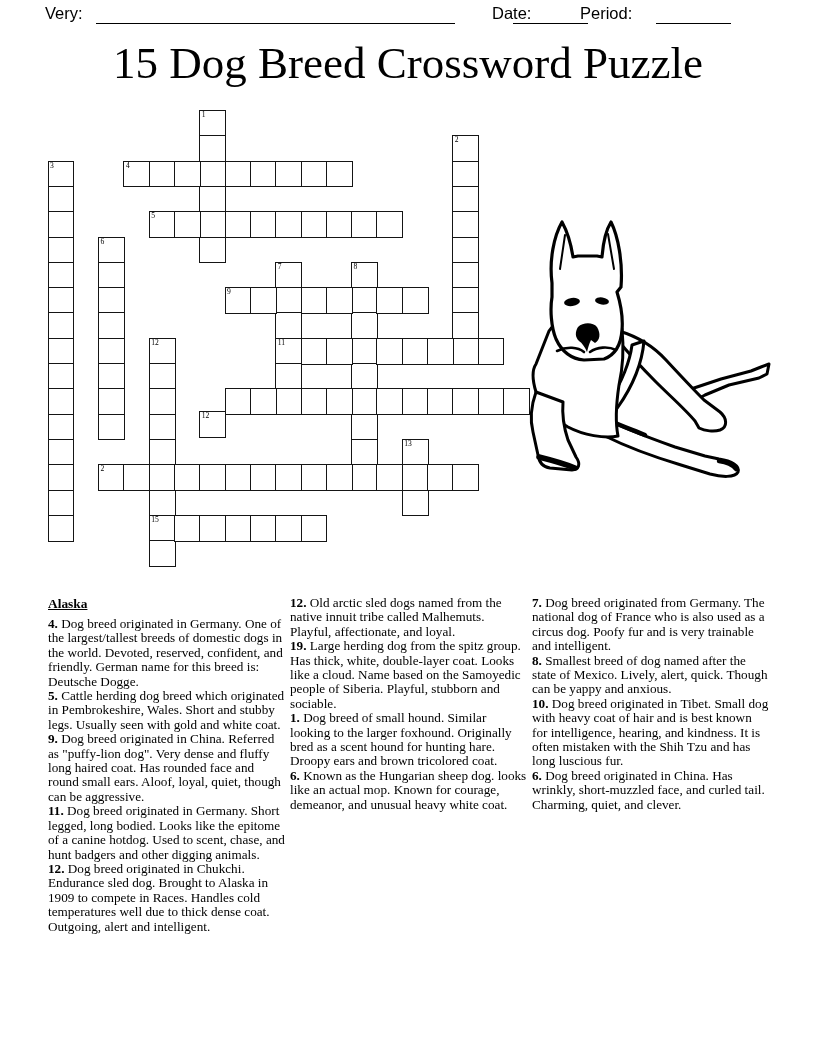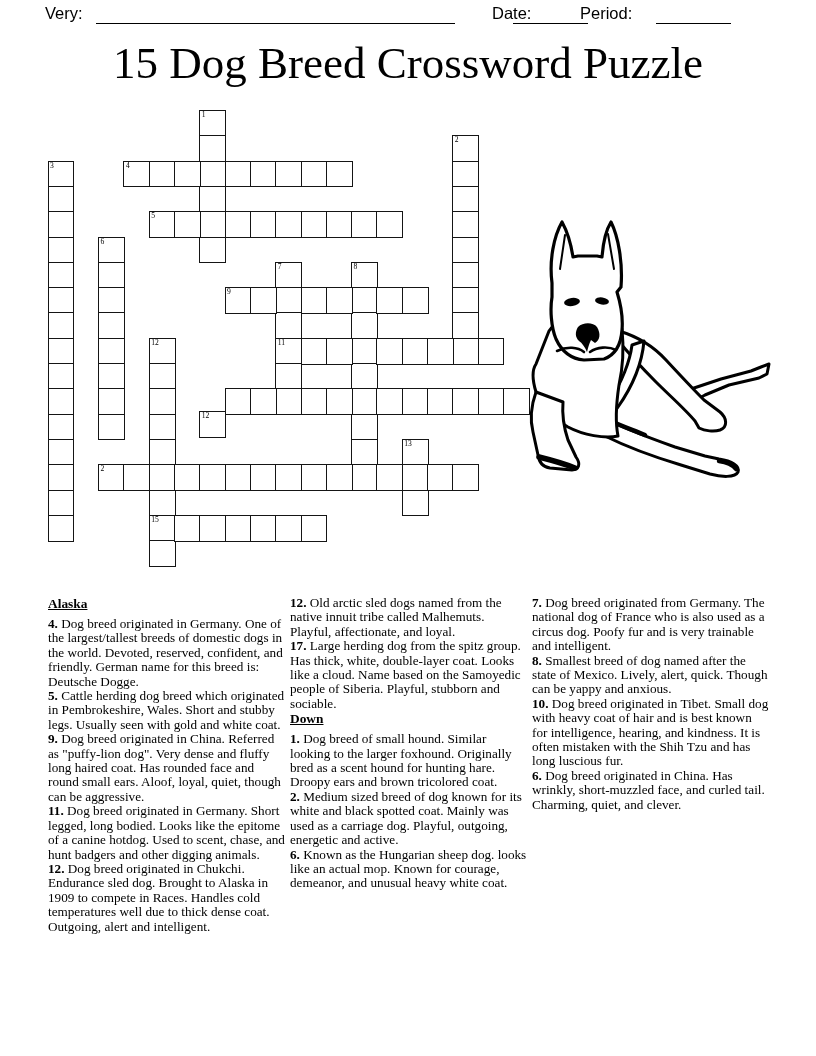--- a/index.html
+++ b/index.html
@@ -230,24 +230,22 @@
       <div class="clue-col">
         <div class="clue-heading">Alaska</div>
         <p class="clue"><b>4.</b> Dog breed originated in Germany. One of the largest/tallest breeds of domestic dogs in the world. Devoted, reserved, confident, and friendly. German name for this breed is: Deutsche Dogge.</p>
         <p class="clue"><b>5.</b> Cattle herding dog breed which originated in Pembrokeshire, Wales. Short and stubby legs. Usually seen with gold and white coat.</p>
         <p class="clue"><b>9.</b> Dog breed originated in China. Referred as "puffy-lion dog". Very dense and fluffy long haired coat. Has rounded face and round small ears. Aloof, loyal, quiet, though can be aggressive.</p>
         <p class="clue"><b>11.</b> Dog breed originated in Germany. Short legged, long bodied. Looks like the epitome of a canine hotdog. Used to scent, chase, and hunt badgers and other digging animals.</p>
         <p class="clue"><b>12.</b> Dog breed originated in Chukchi. Endurance sled dog. Brought to Alaska in 1909 to compete in Races. Handles cold temperatures well due to thick dense coat. Outgoing, alert and intelligent.</p>
       </div>
       <div class="clue-col">
         <p class="clue"><b>12.</b> Old arctic sled dogs named from the native innuit tribe called Malhemuts. Playful, affectionate, and loyal.</p>
-        <p class="clue"><b>17.</b> Large herding dog from the spitz group. Has thick, white, double-layer coat. Looks like a cloud. Name based on the Samoyedic people of Siberia. Playful, stubborn and sociable.</p>
-        <div class="clue-heading">Down</div>
+        <p class="clue"><b>19.</b> Large herding dog from the spitz group. Has thick, white, double-layer coat. Looks like a cloud. Name based on the Samoyedic people of Siberia. Playful, stubborn and sociable.</p>
         <p class="clue"><b>1.</b> Dog breed of small hound. Similar looking to the larger foxhound. Originally bred as a scent hound for hunting hare. Droopy ears and brown tricolored coat.</p>
-        <p class="clue"><b>2.</b> Medium sized breed of dog known for its white and black spotted coat. Mainly was used as a carriage dog. Playful, outgoing, energetic and active.</p>
         <p class="clue"><b>6.</b> Known as the Hungarian sheep dog. looks like an actual mop. Known for courage, demeanor, and unusual heavy white coat.</p>
       </div>
       <div class="clue-col">
         <p class="clue"><b>7.</b> Dog breed originated from Germany. The national dog of France who is also used as a circus dog. Poofy fur and is very trainable and intelligent.</p>
         <p class="clue"><b>8.</b> Smallest breed of dog named after the state of Mexico. Lively, alert, quick. Though can be yappy and anxious.</p>
         <p class="clue"><b>10.</b> Dog breed originated in Tibet. Small dog with heavy coat of hair and is best known for intelligence, hearing, and kindness. It is often mistaken with the Shih Tzu and has long luscious fur.</p>
         <p class="clue"><b>6.</b> Dog breed originated in China. Has wrinkly, short-muzzled face, and curled tail. Charming, quiet, and clever.</p>
       </div>
     </div>
 

